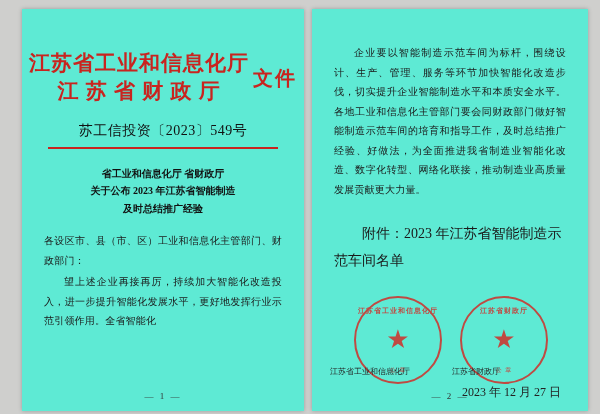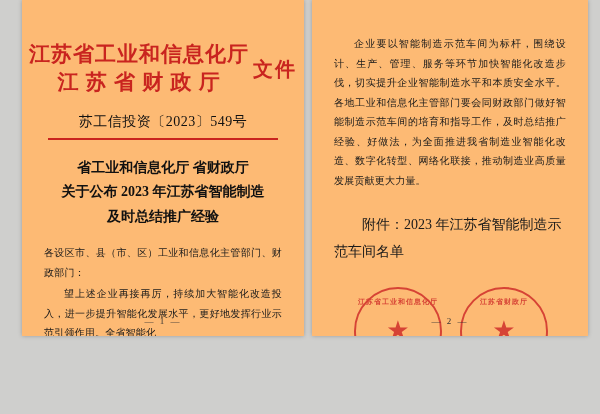--- a/index.html
+++ b/index.html
@@ -15,23 +15,23 @@
   }
   .scan {
     position: relative;
     width: 600px;
     height: 414px;
     background: #cfcfcd;
   }
   
   .page {
     position: absolute;
-    top: 0;
-    height: 336px;
-    background: #fdba74;
+    top: 9px;
+    height: 402px;
+    background: #5eead4;
     box-shadow: 0 0 4px rgba(0,0,0,0.25);
     overflow: hidden;
   }
   .page-left {
     left: 22px;
     width: 282px;
   }
   .page-right {
     left: 312px;
     width: 276px;
@@ -76,21 +76,21 @@
   .red-rule {
     margin: 7px 26px 0 26px;
     height: 1.6px;
     background: #c9241f;
   }
   
   .doc-title {
     margin: 16px 30px 0 30px;
     text-align: center;
     font-weight: bold;
-    font-size: 14px;
+    font-size: 10px;
     line-height: 1.75;
     color: #111;
   }
   
   .body-text {
     margin: 14px 22px 0 22px;
     font-size: 10px;
     line-height: 1.95;
     color: #1a1a1a;
     text-align: justify;

